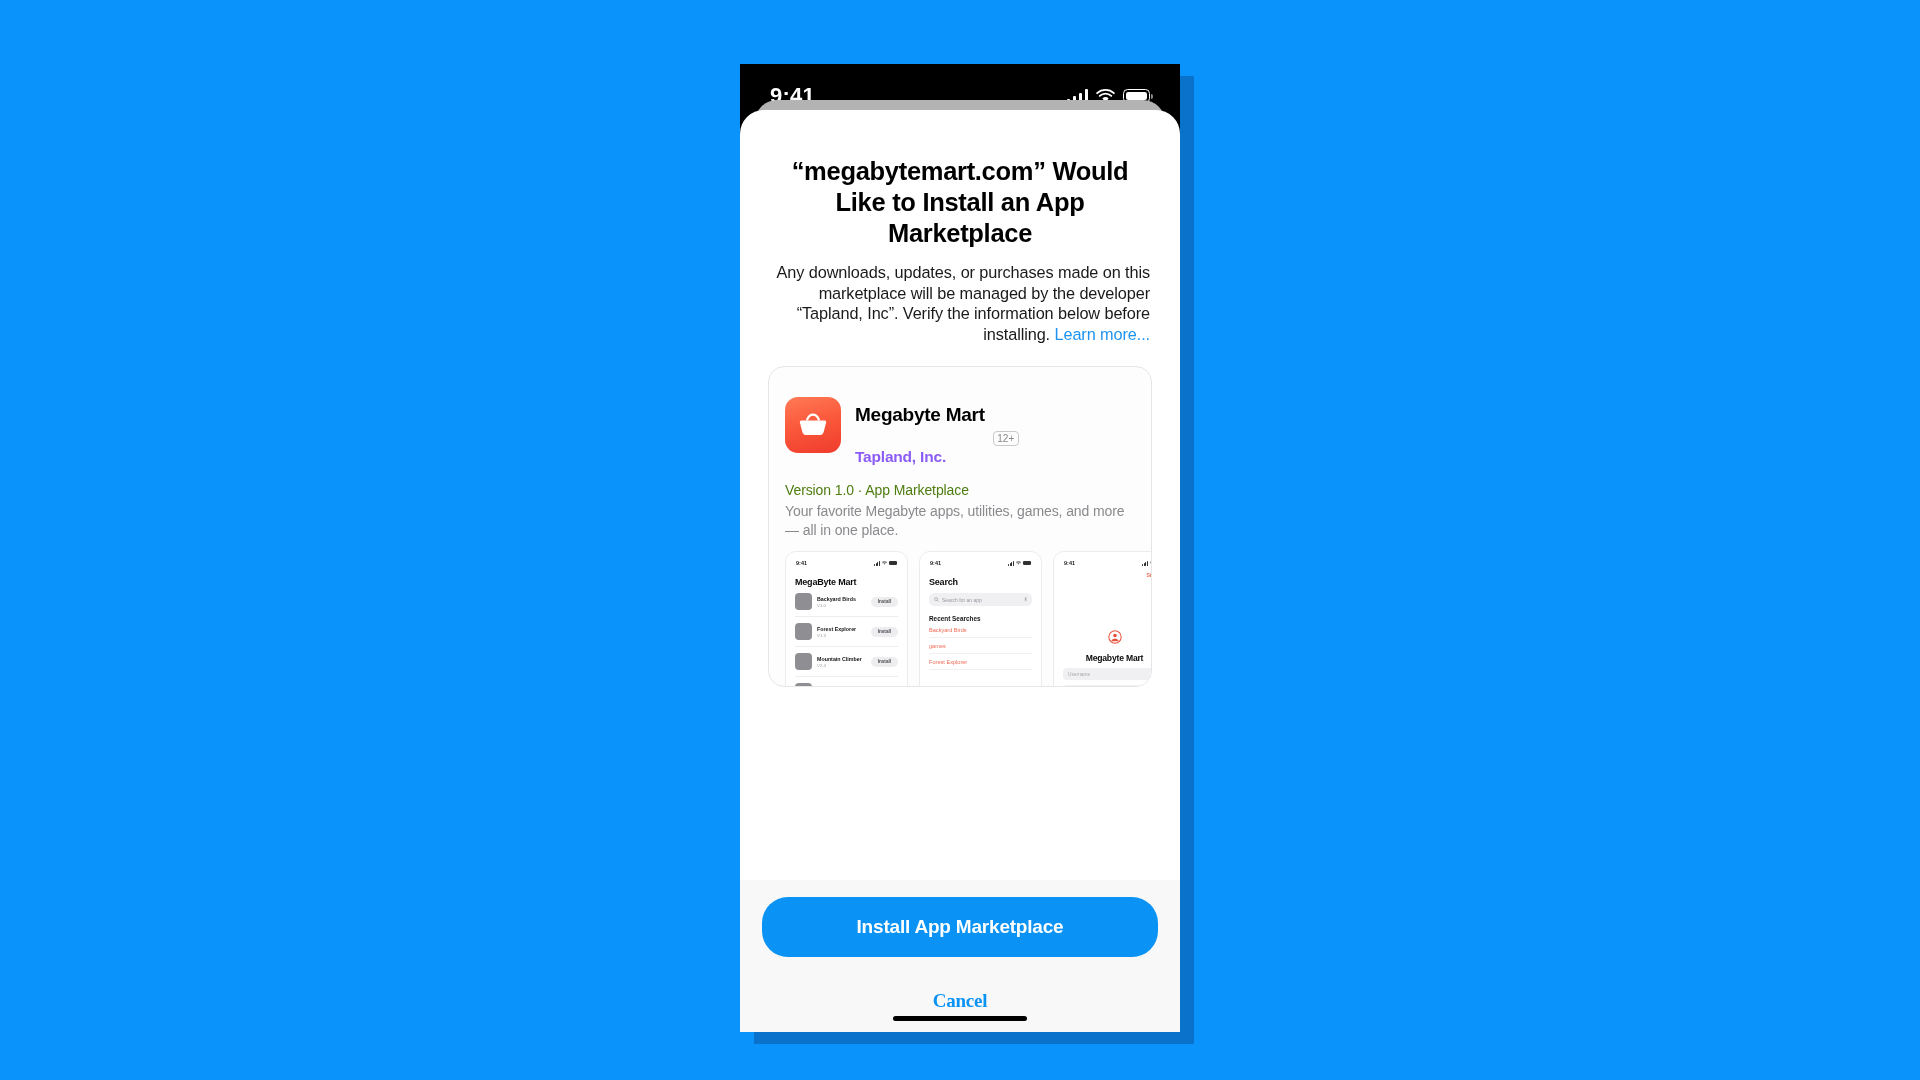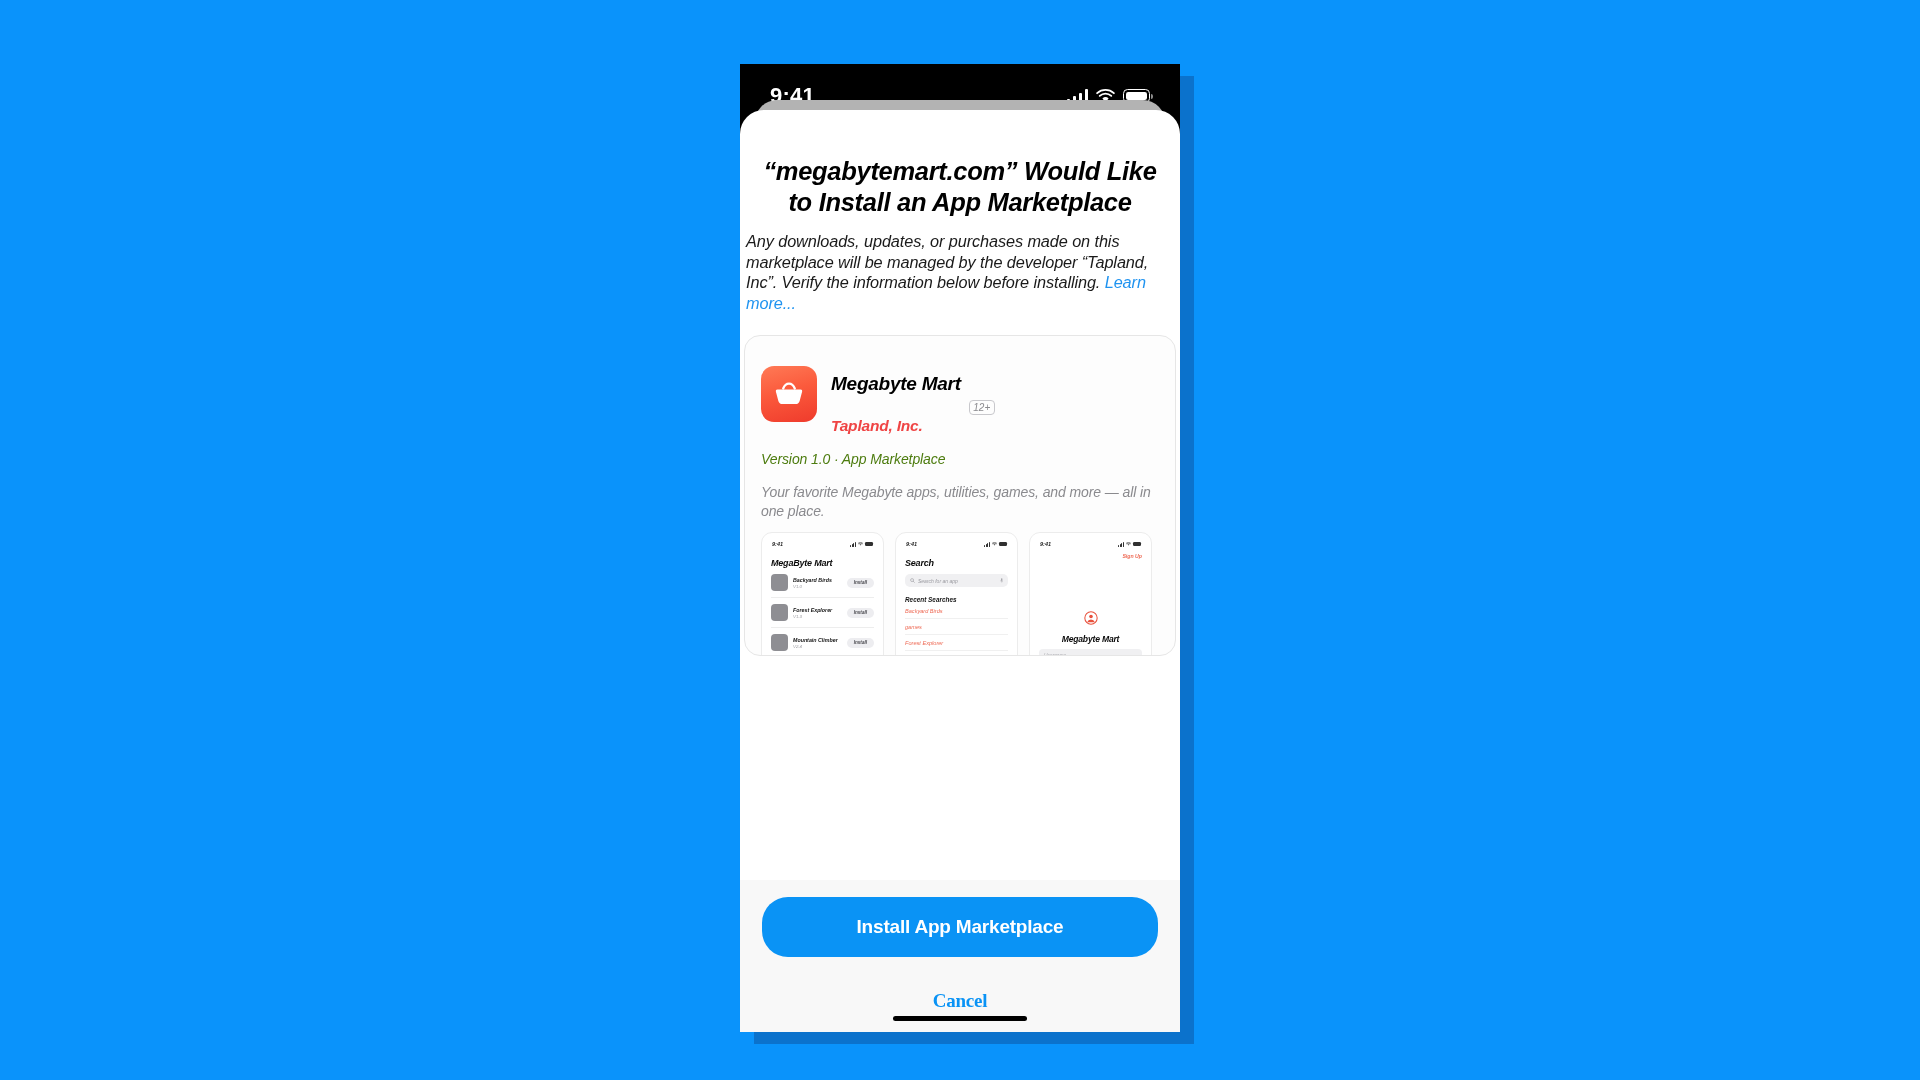--- a/index.html
+++ b/index.html
@@ -124,38 +124,37 @@
     height: 922px;
     background: #ffffff;
     border-radius: 24px 24px 0 0;
     overflow: hidden;
     display: flex;
     flex-direction: column;
   }
   .sheet-scroll {
     flex: 1 1 auto;
     overflow: hidden;
-    padding: 0 4px;
+    padding: 0 28px;
     box-sizing: border-box;
-    font-style: italic;
   }
 
   
   .title {
     margin: 46px 6px 0 6px;
     text-align: center;
     font-size: 25.5px;
     font-weight: 700;
     line-height: 1.22;
     color: #000000;
     letter-spacing: -0.3px;
   }
   .subtitle {
     margin: 13px 2px 0 2px;
-    text-align: left;
+    text-align: right;
     font-size: 16.3px;
     line-height: 1.26;
     color: #1a1a1a;
     letter-spacing: -0.1px;
   }
   .link {
     color: #1f93f0;
     text-decoration: none;
     cursor: pointer;
   }
@@ -204,32 +203,32 @@
     border: 1px solid #c8c8cc;
     border-radius: 4px;
     padding: 1px 3.5px;
     line-height: 1.1;
     font-weight: 500;
     margin-top: 48px;
   }
   .app-dev {
     font-size: 15.5px;
     font-weight: 700;
-    color: #ef4444;
+    color: #8b5cf6;
     margin-top: 2px;
     letter-spacing: -0.2px;
   }
   .app-version {
     margin-top: 16px;
     font-size: 14px;
     color: #4d7c0f;
     letter-spacing: -0.1px;
   }
   .app-desc {
-    margin-top: 16px;
+    margin-top: 4px;
     font-size: 14px;
     color: #8a8a8e;
     line-height: 1.32;
     letter-spacing: -0.1px;
   }
 
   
   .shots {
     margin-top: 12px;
     display: flex;

